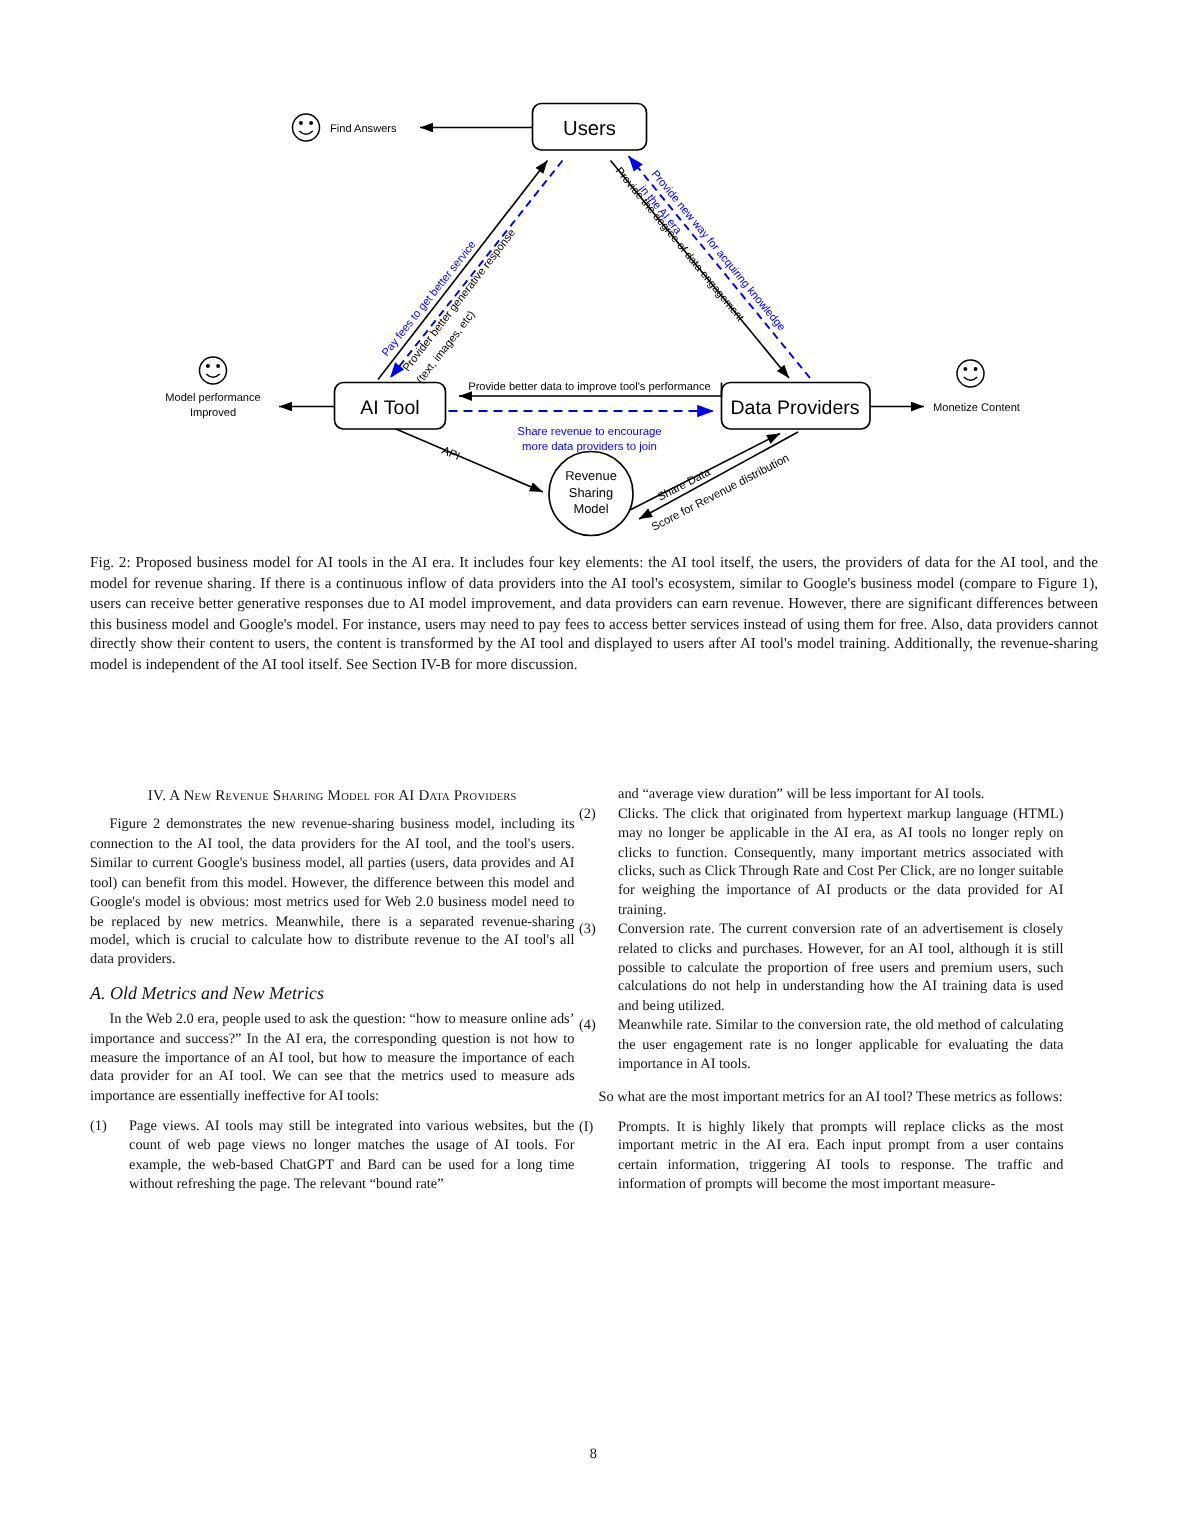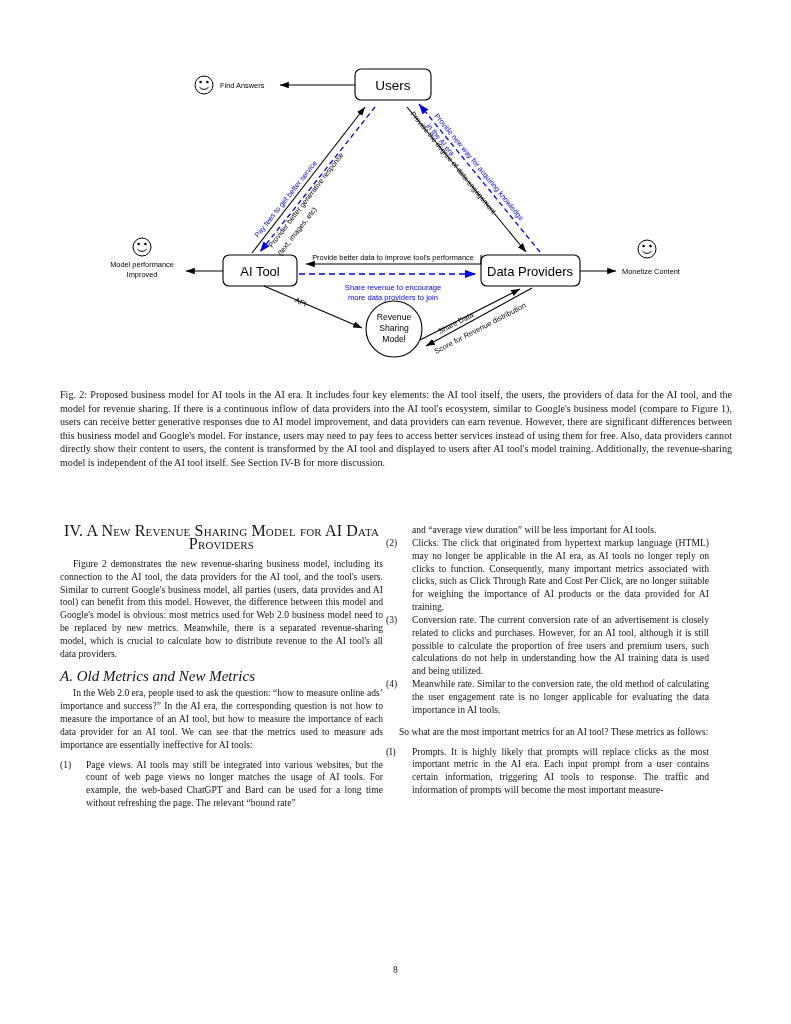--- a/index.html
+++ b/index.html
@@ -30,21 +30,21 @@
     top: 52px;
     width: 676px;
     height: 315px;
   }
   .figure-svg { display: block; }
 
   
   .caption {
     position: absolute;
     left: 60px;
-    top: 388px;
+    top: 369px;
     width: 672px;
     font-size: 10.1px;
     line-height: 13.55px;
     text-align: justify;
     text-justify: inter-word;
     color: #141414;
     font-family: Liberation Serif, serif;
   }
 
   
@@ -55,30 +55,30 @@
     font-size: 9.6px;
     line-height: 12.85px;
     text-align: justify;
     text-justify: inter-word;
     color: #141414;
   }
   .col-left  { left: 60px; }
   .col-right { left: 386px; }
 
   h2.section-title {
-    font-size: 16px;
+    font-size: 10px;
     font-weight: normal;
     font-variant: small-caps;
     text-align: center;
     margin: 0 0 7px 0;
     line-height: 13.4px;
     letter-spacing: 0.15px;
   }
   h3.subsection-title {
-    font-size: 15px;
+    font-size: 12px;
     font-weight: normal;
     font-style: italic;
     text-align: left;
     margin: 9px 0 5px 0;
     line-height: 12.8px;
   }
   p.para {
     margin: 0 0 0 0;
     text-indent: 13px;
   }

